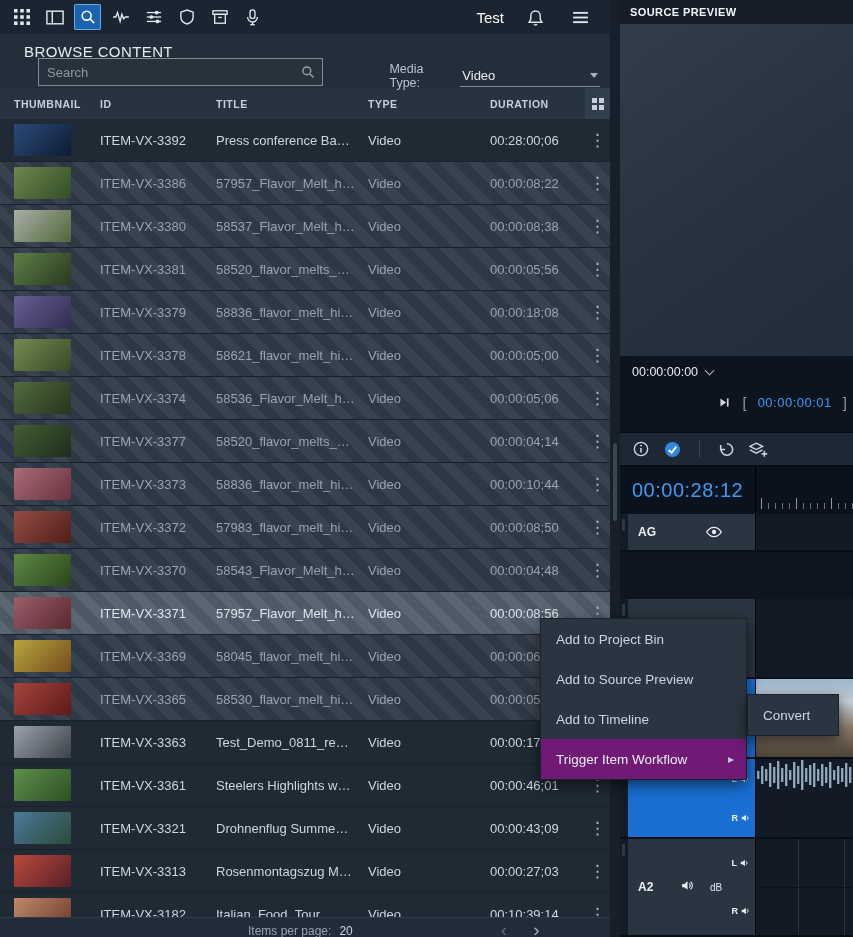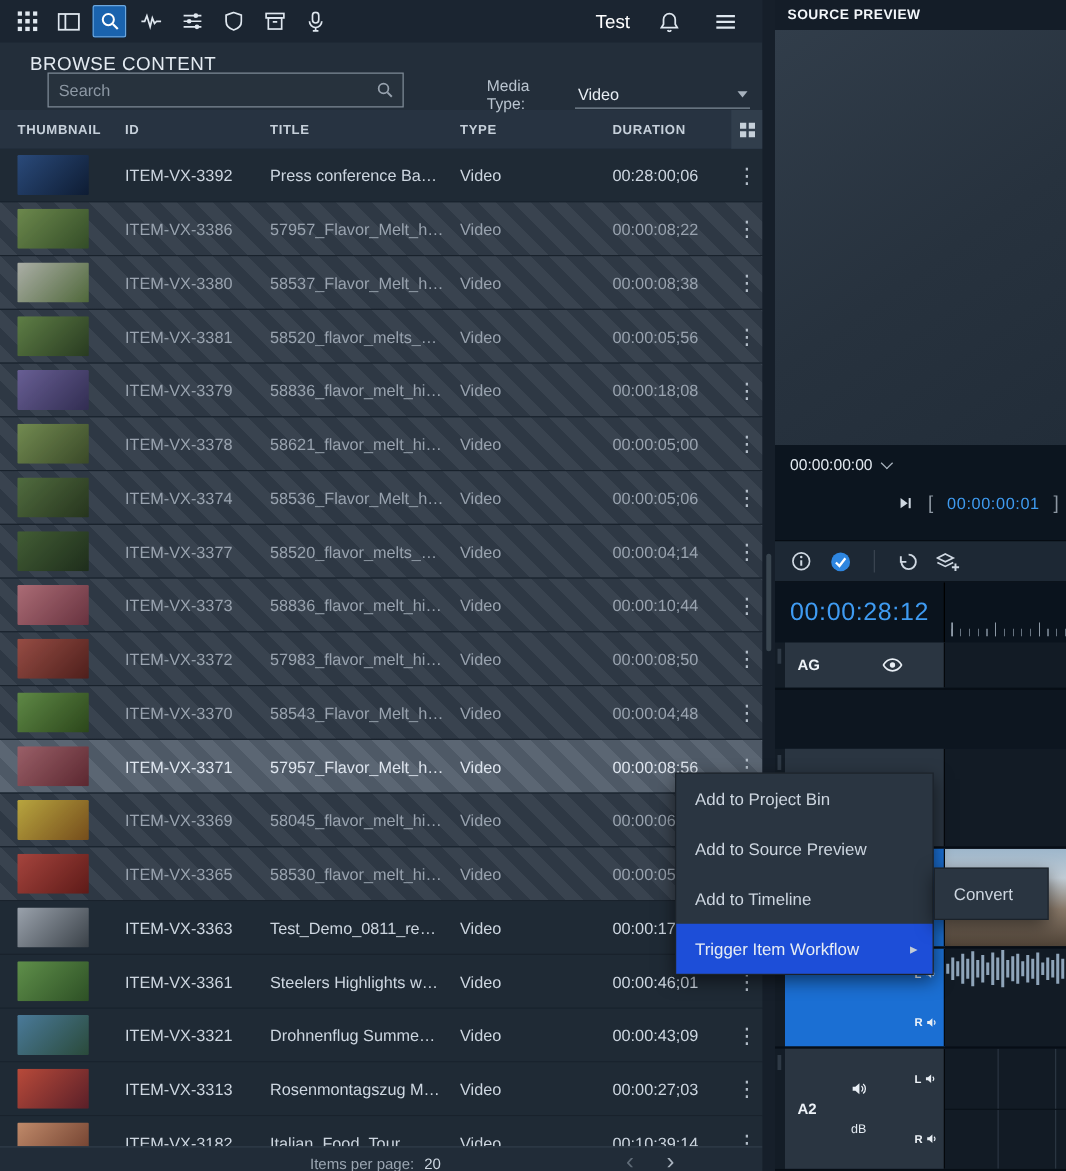--- a/index.html
+++ b/index.html
@@ -78,21 +78,21 @@
 
   .tl-tracks{position:relative;}
   .track{display:flex;box-sizing:border-box;border-bottom:2px solid #070e16;}
   .tgut{width:8px;background:#131c26;position:relative;flex:0 0 auto;cursor:grab;}
   .tgut::after{content:"";position:absolute;left:2px;top:5px;width:3px;height:12px;background:#2e3945;}
   .thd{width:127px;flex:0 0 auto;background:#2a3541;position:relative;border-right:1px solid #05080c;cursor:pointer;}
   .track.sel .thd{background:#1b6fd3;}
   .tct{flex:1;background:#121b25;position:relative;overflow:hidden;cursor:pointer;}
   .tname{position:absolute;left:10px;top:50%;transform:translateY(-50%);color:#eef3f8;font-weight:bold;font-size:12px;}
   .eye{position:absolute;left:78px;top:50%;transform:translateY(-50%);display:flex;cursor:pointer;}
-  .avol{position:absolute;left:52px;top:50%;transform:translateY(-50%);display:flex;flex-direction:column;align-items:center;gap:16px;}
+  .avol{position:absolute;left:52px;top:50%;transform:translateY(-50%);display:flex;flex-direction:row;align-items:center;gap:16px;}
   .db{color:#e4ebf2;font-size:10px;}
   .meters{position:absolute;right:4px;top:0;bottom:0;display:flex;flex-direction:column;justify-content:space-around;}
   .m{display:flex;align-items:center;gap:2px;color:#eef3f8;}
   .m i{font-style:normal;font-size:9px;font-weight:bold;}
   .vmic{position:absolute;right:8px;top:14px;display:flex;cursor:pointer;}
   .track.vo .tname{top:22px;transform:none;}
   .track.vo .avol{top:8px;transform:none;}
   .clipthumb{position:absolute;left:0;right:0;top:0;height:78px;border-bottom:1px solid #000;
      background:
        radial-gradient(circle at 32% 48%, #e0b48e 0 14%, rgba(0,0,0,0) 15%),
@@ -101,21 +101,21 @@
   .wave{position:absolute;left:0;top:1px;}
   .vline{position:absolute;top:0;bottom:0;width:1px;background:#2a3541;}
   .vline.p1{left:42px;} .vline.p2{left:88px;}
   .hline{position:absolute;left:0;right:0;top:50%;height:1px;background:#0a121a;}
 
   
   .cmenu{position:absolute;left:540px;top:618px;width:207px;background:#2a3541;z-index:40;
          box-shadow:0 5px 14px rgba(0,0,0,.55);border:1px solid rgba(0,0,0,.35);box-sizing:border-box;}
   .cmitem{height:40px;display:flex;align-items:center;justify-content:space-between;padding:0 12px 0 15px;
           color:#ccd5df;font-size:13.5px;cursor:pointer;}
-  .cmitem.hl{background:#1d4ed8;color:#e7edf4;}
+  .cmitem.hl{background:#701a75;color:#e7edf4;}
   .subarrow{color:#c3ccd6;font-size:12px;}
   .csub{position:absolute;left:747px;top:694px;width:92px;background:#2a3541;z-index:41;
         box-shadow:0 5px 14px rgba(0,0,0,.55);border:1px solid rgba(0,0,0,.35);box-sizing:border-box;}
 </style>
 </head>
 <body>
 
 <div class="app">
 
   <div class="left-panel">

